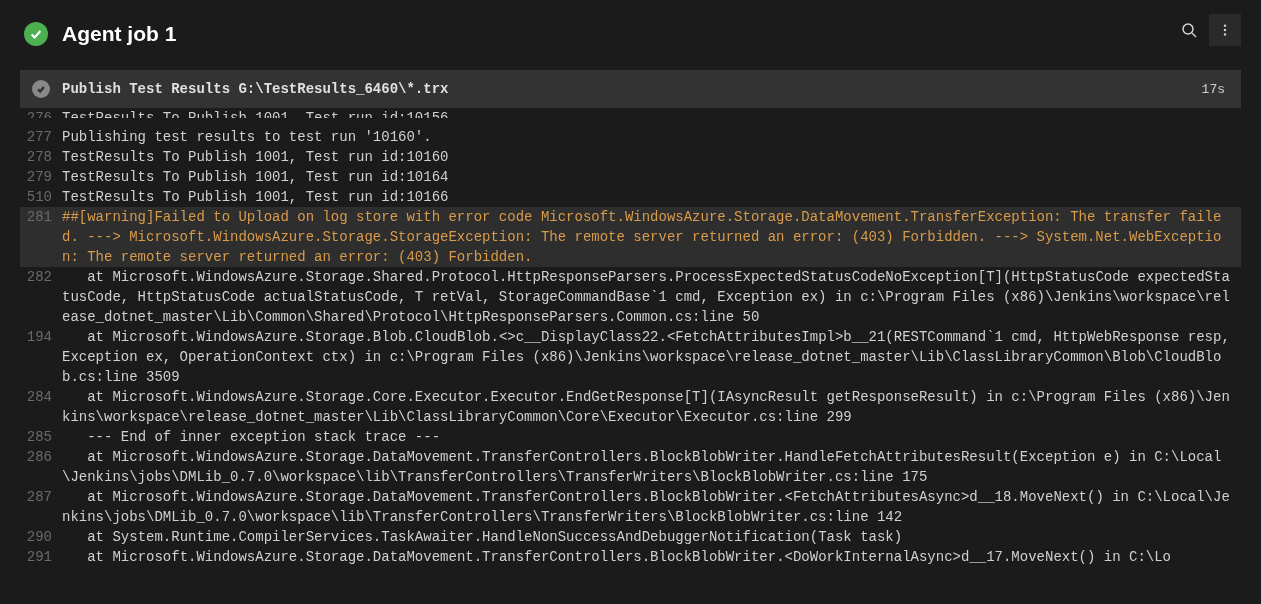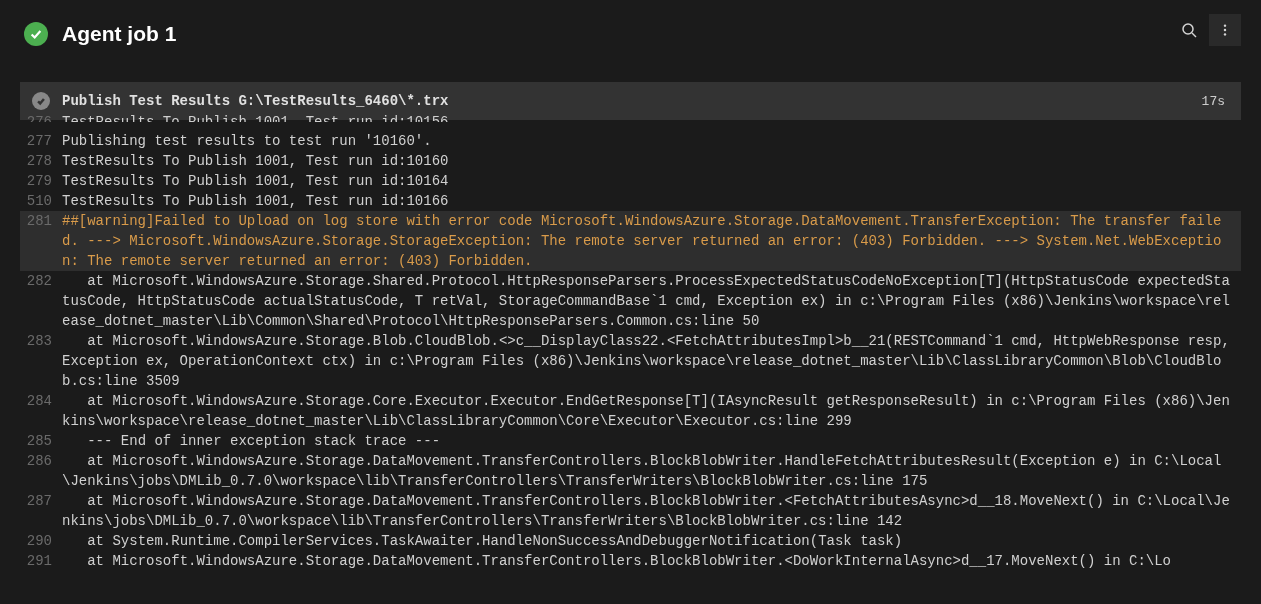--- a/index.html
+++ b/index.html
@@ -65,21 +65,21 @@
     stroke-width: 1.5;
     fill: none;
   }
   .dots-svg {
     width: 14px;
     height: 14px;
     fill: #d4d4d4;
   }
   .task-row {
     background: #333333;
-    margin: 16px 20px 0 20px;
+    margin: 4px 20px 0 20px;
     padding: 10px 16px 10px 12px;
     display: flex;
     align-items: center;
     gap: 12px;
     font-family: Consolas, "Courier New", monospace;
     font-size: 14px;
   }
   .task-status {
     width: 18px;
     height: 18px;
@@ -100,21 +100,21 @@
   .task-title {
     flex: 1;
     color: #e0e0e0;
     font-weight: 600;
   }
   .task-time {
     color: #ccc;
     font-size: 13px;
   }
   .log-area {
-    margin: 0 20px;
+    margin: 8px 20px;
     font-family: Consolas, "Courier New", monospace;
     font-size: 14px;
     line-height: 20px;
   }
   .log-line {
     display: flex;
     align-items: flex-start;
   }
   .log-line.selected {
     background: #2e2e2e;
@@ -205,21 +205,21 @@
     </div>
     <div class="log-line selected">
       <div class="line-num">281</div>
       <div class="line-content warning">##[warning]Failed to Upload on log store with error code Microsoft.WindowsAzure.Storage.DataMovement.TransferException: The transfer failed. ---&gt; Microsoft.WindowsAzure.Storage.StorageException: The remote server returned an error: (403) Forbidden. ---&gt; System.Net.WebException: The remote server returned an error: (403) Forbidden.</div>
     </div>
     <div class="log-line">
       <div class="line-num">282</div>
       <div class="line-content">   at Microsoft.WindowsAzure.Storage.Shared.Protocol.HttpResponseParsers.ProcessExpectedStatusCodeNoException[T](HttpStatusCode expectedStatusCode, HttpStatusCode actualStatusCode, T retVal, StorageCommandBase`1 cmd, Exception ex) in c:\Program Files (x86)\Jenkins\workspace\release_dotnet_master\Lib\Common\Shared\Protocol\HttpResponseParsers.Common.cs:line 50</div>
     </div>
     <div class="log-line">
-      <div class="line-num">283</div>
+      <div class="line-num">194</div>
       <div class="line-content">   at Microsoft.WindowsAzure.Storage.Blob.CloudBlob.&lt;&gt;c__DisplayClass22.&lt;FetchAttributesImpl&gt;b__21(RESTCommand`1 cmd, HttpWebResponse resp, Exception ex, OperationContext ctx) in c:\Program Files (x86)\Jenkins\workspace\release_dotnet_master\Lib\ClassLibraryCommon\Blob\CloudBlob.cs:line 3509</div>
     </div>
     <div class="log-line">
       <div class="line-num">284</div>
       <div class="line-content">   at Microsoft.WindowsAzure.Storage.Core.Executor.Executor.EndGetResponse[T](IAsyncResult getResponseResult) in c:\Program Files (x86)\Jenkins\workspace\release_dotnet_master\Lib\ClassLibraryCommon\Core\Executor\Executor.cs:line 299</div>
     </div>
     <div class="log-line">
       <div class="line-num">285</div>
       <div class="line-content">   --- End of inner exception stack trace ---</div>
     </div>

